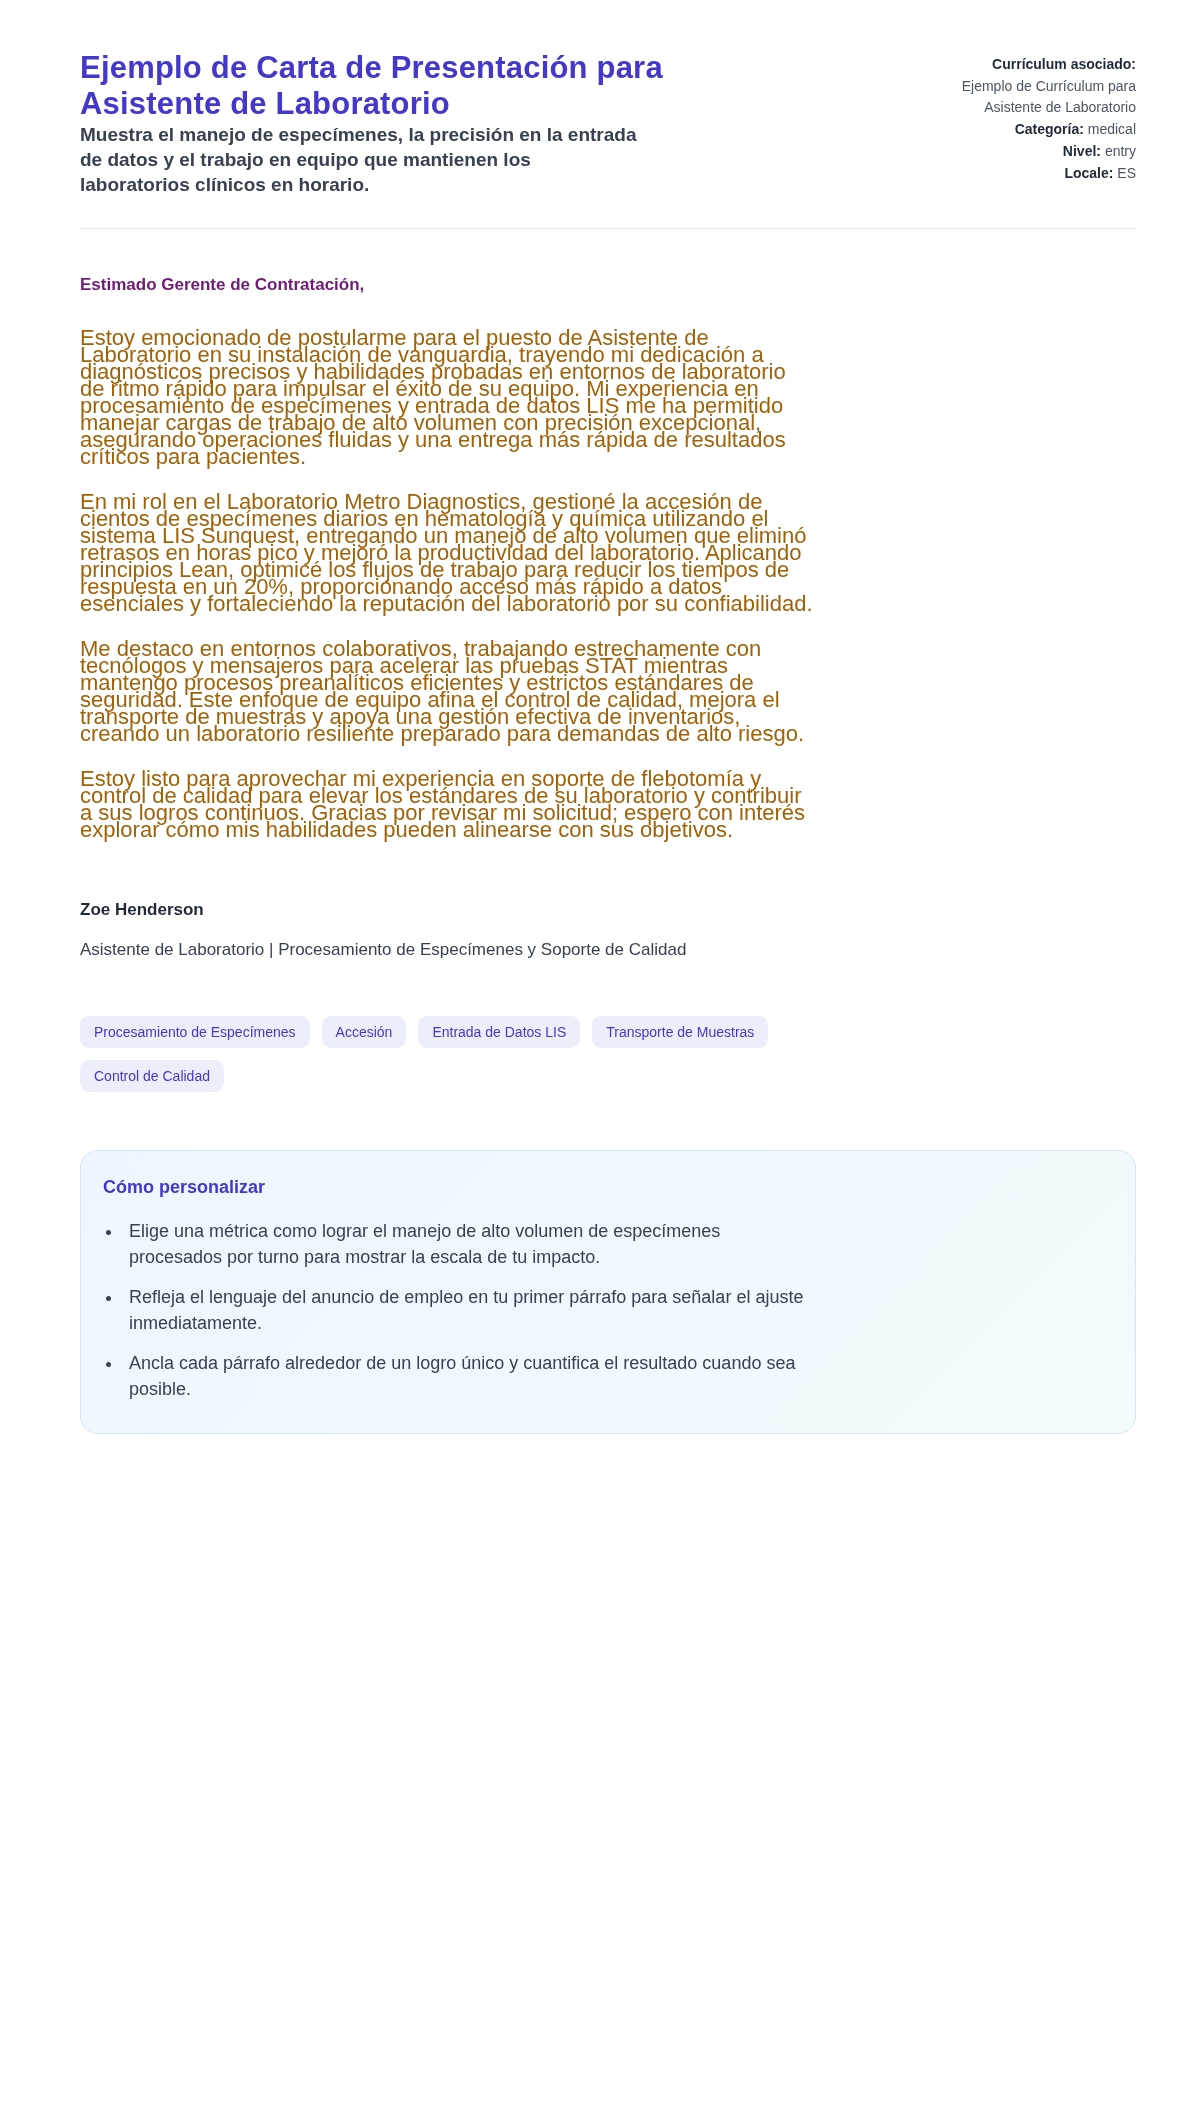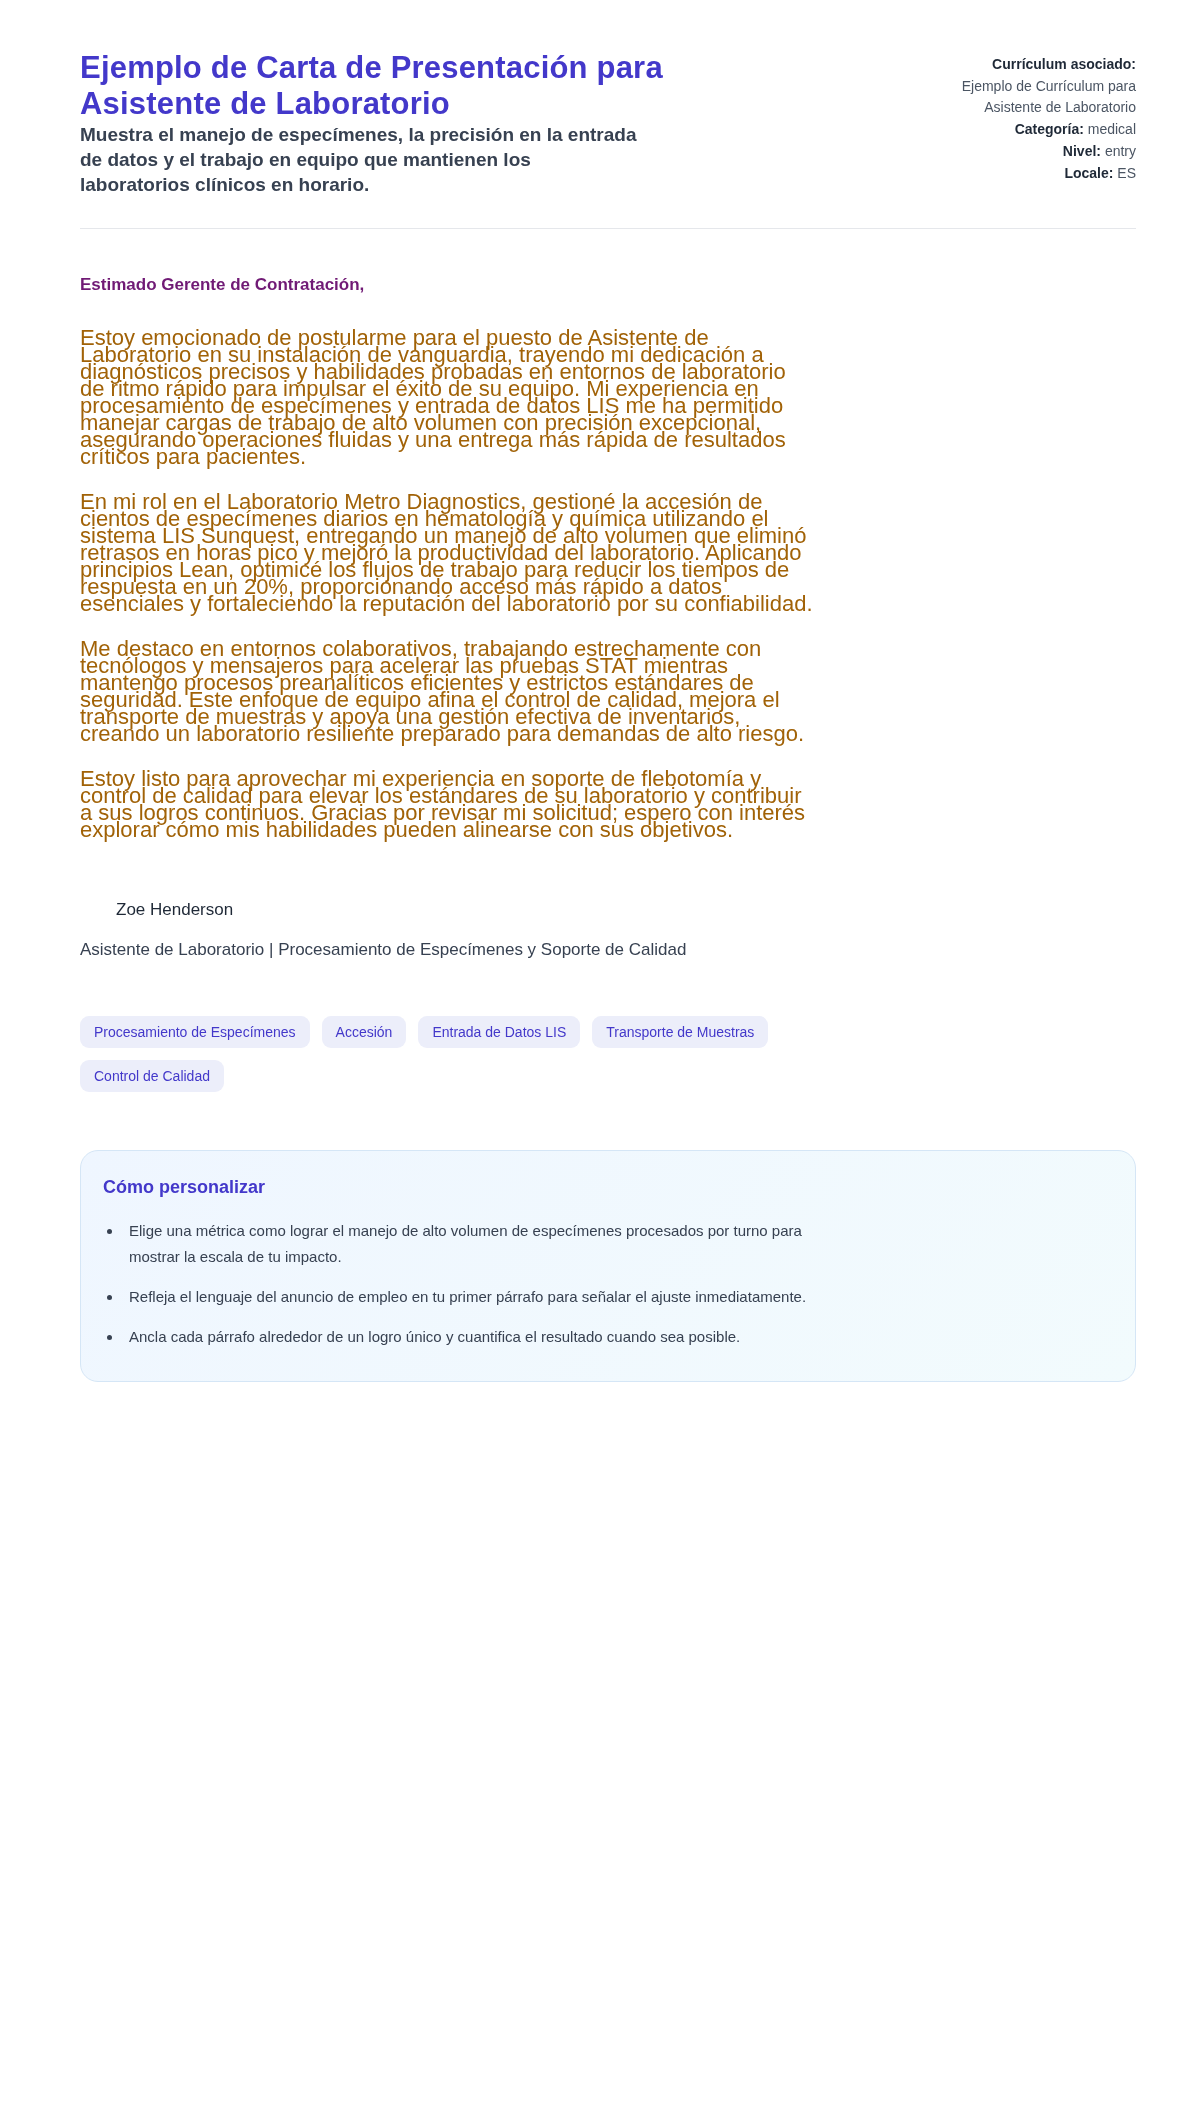--- a/index.html
+++ b/index.html
@@ -66,24 +66,23 @@
   }
   .letter p.para {
     font-size: 22px;
     line-height: 17px;
     color: #a16207;
     max-width: 735px;
     margin-bottom: 28px;
   }
   .signature { margin-top: 62px; }
   .signature-name {
-    font-weight: 400;
+    font-weight: 700;
     font-size: 17px;
     color: #1f2937;
-    margin-left: 36px;
   }
   .signature-role {
     margin-top: 20px;
     font-size: 17px;
     color: #374151;
   }
 
   
   .tags {
     margin-top: 56px;
@@ -116,21 +115,21 @@
     font-size: 18px;
     margin-bottom: 20px;
     padding-left: 0;
   }
   .tips-list {
     list-style: disc;
     margin-left: 20px;
     max-width: 690px;
   }
   .tips-list li {
-    font-size: 15px;
+    font-size: 18px;
     line-height: 26px;
     color: #374151;
     margin-bottom: 14px;
     padding-left: 6px;
   }
   .tips-list li:last-child { margin-bottom: 1px; }
 </style>
 </head>
 <body>
 

